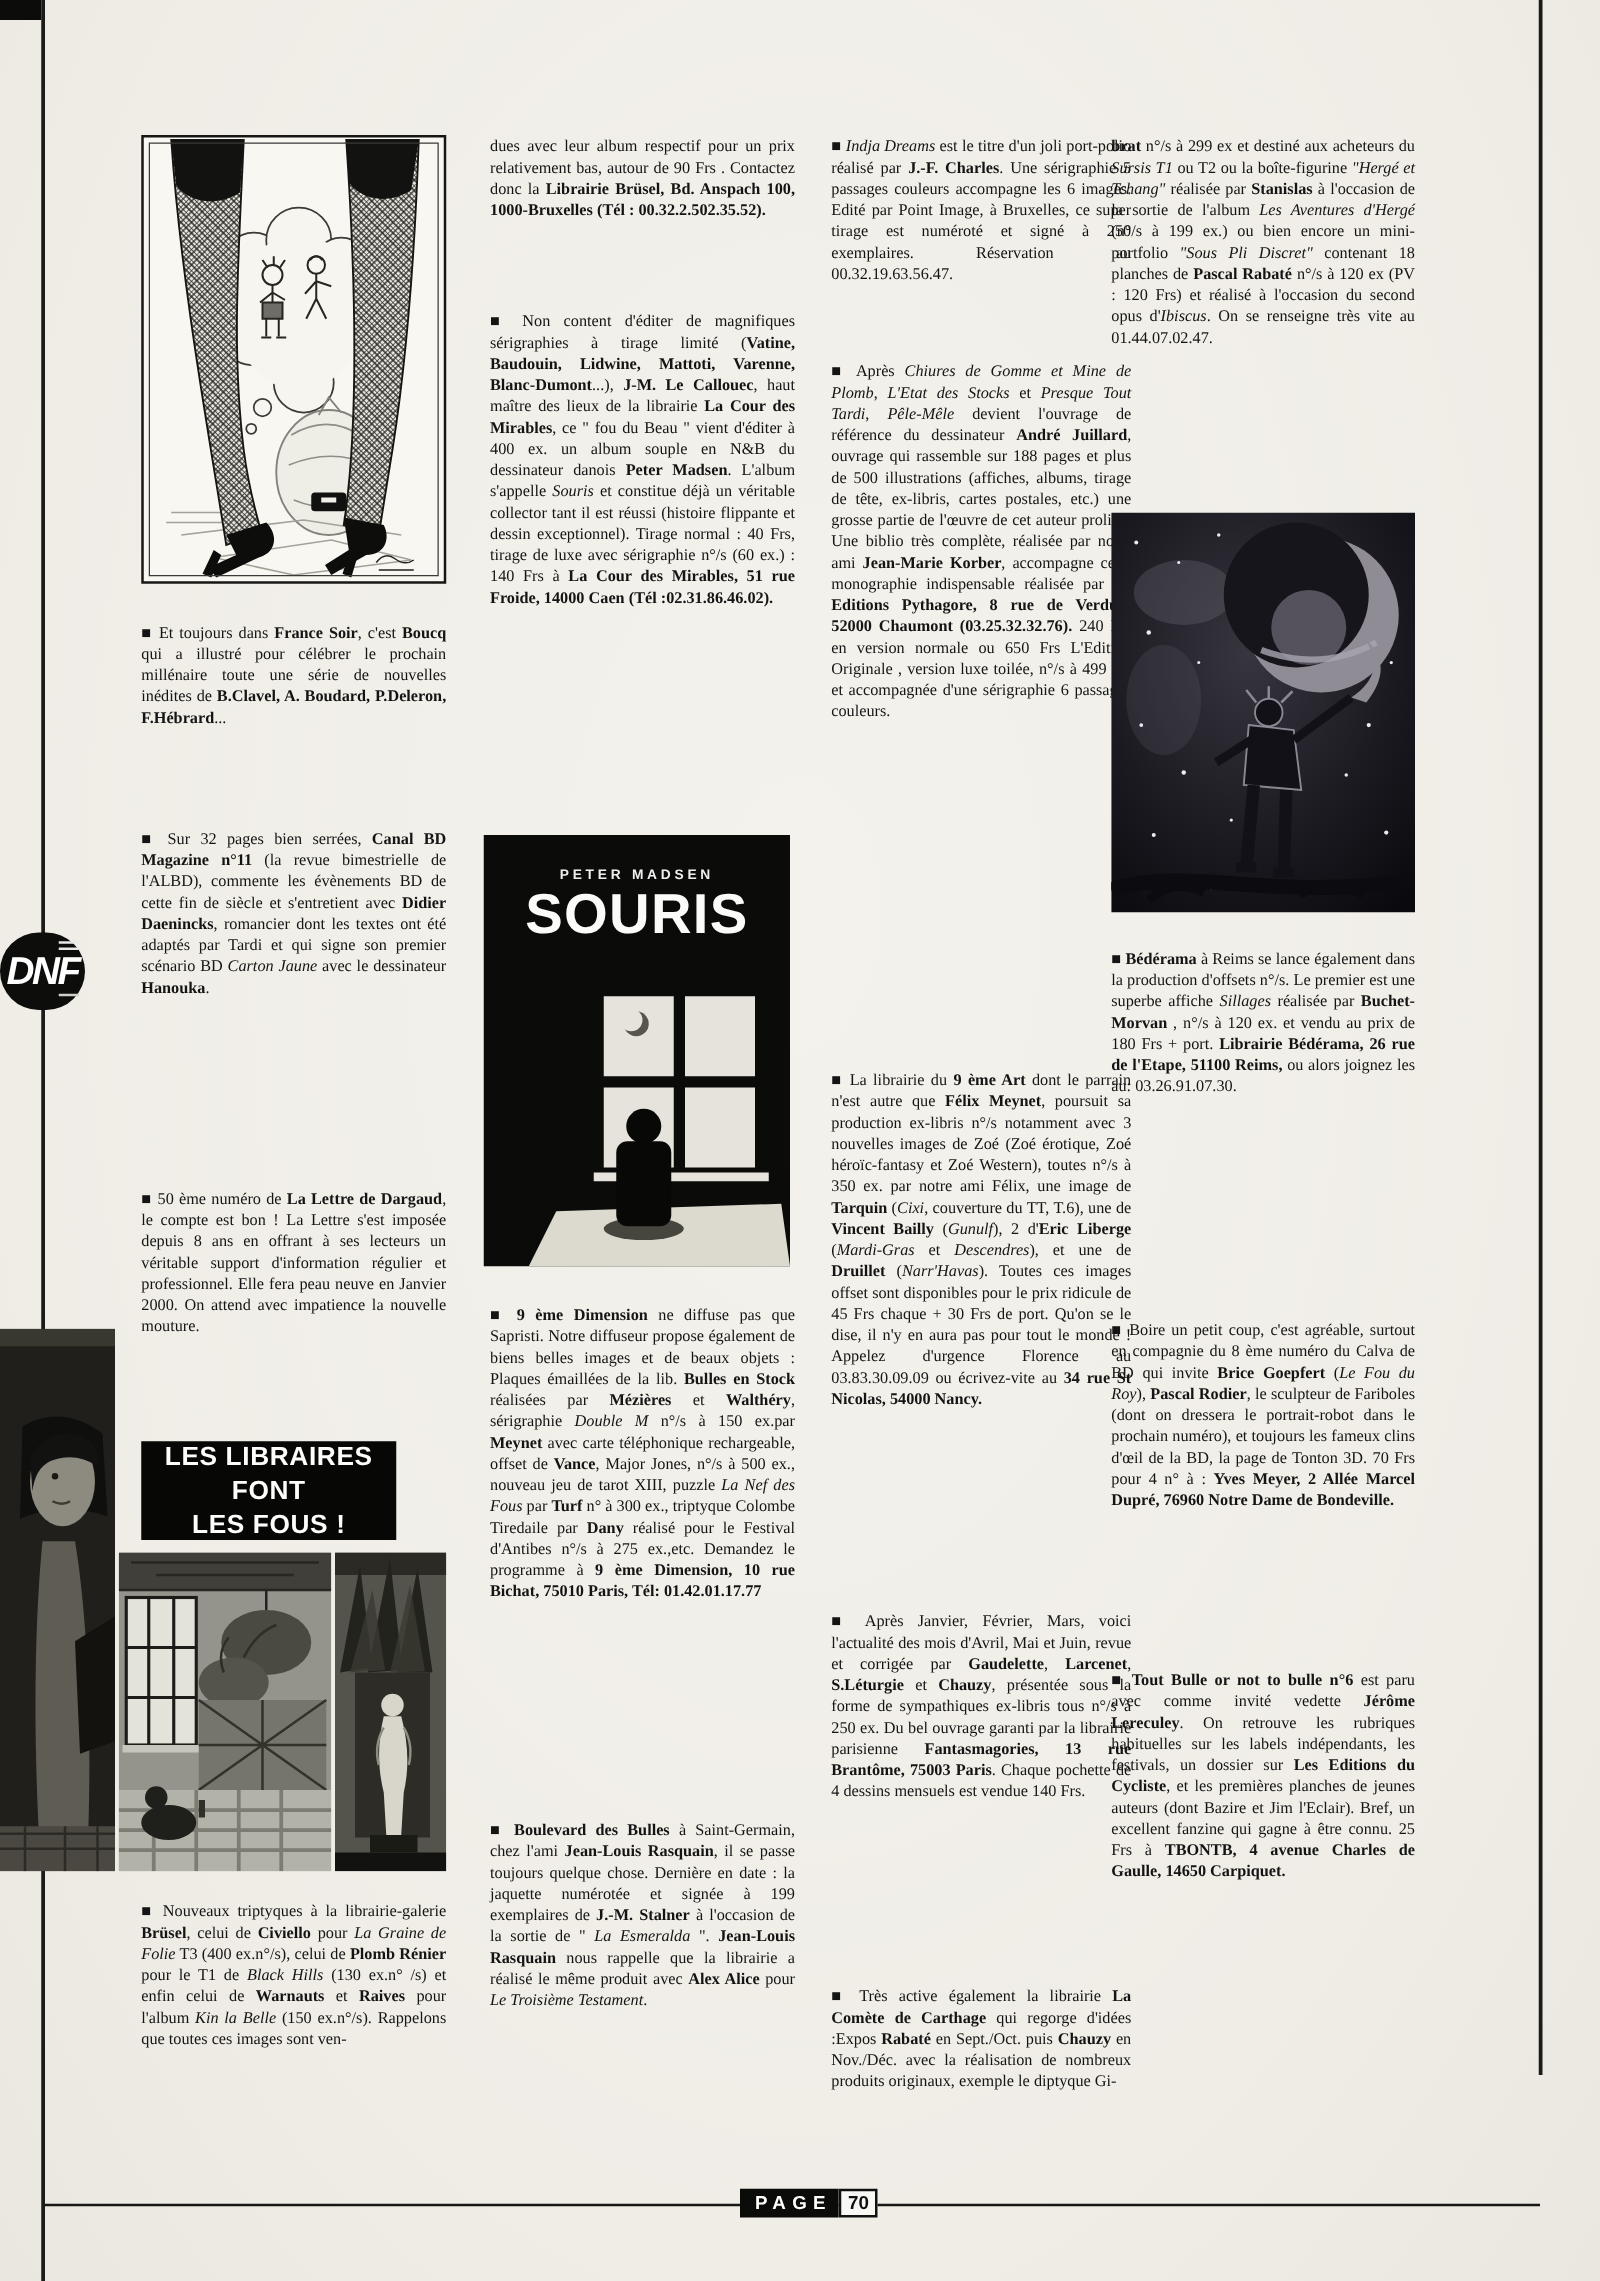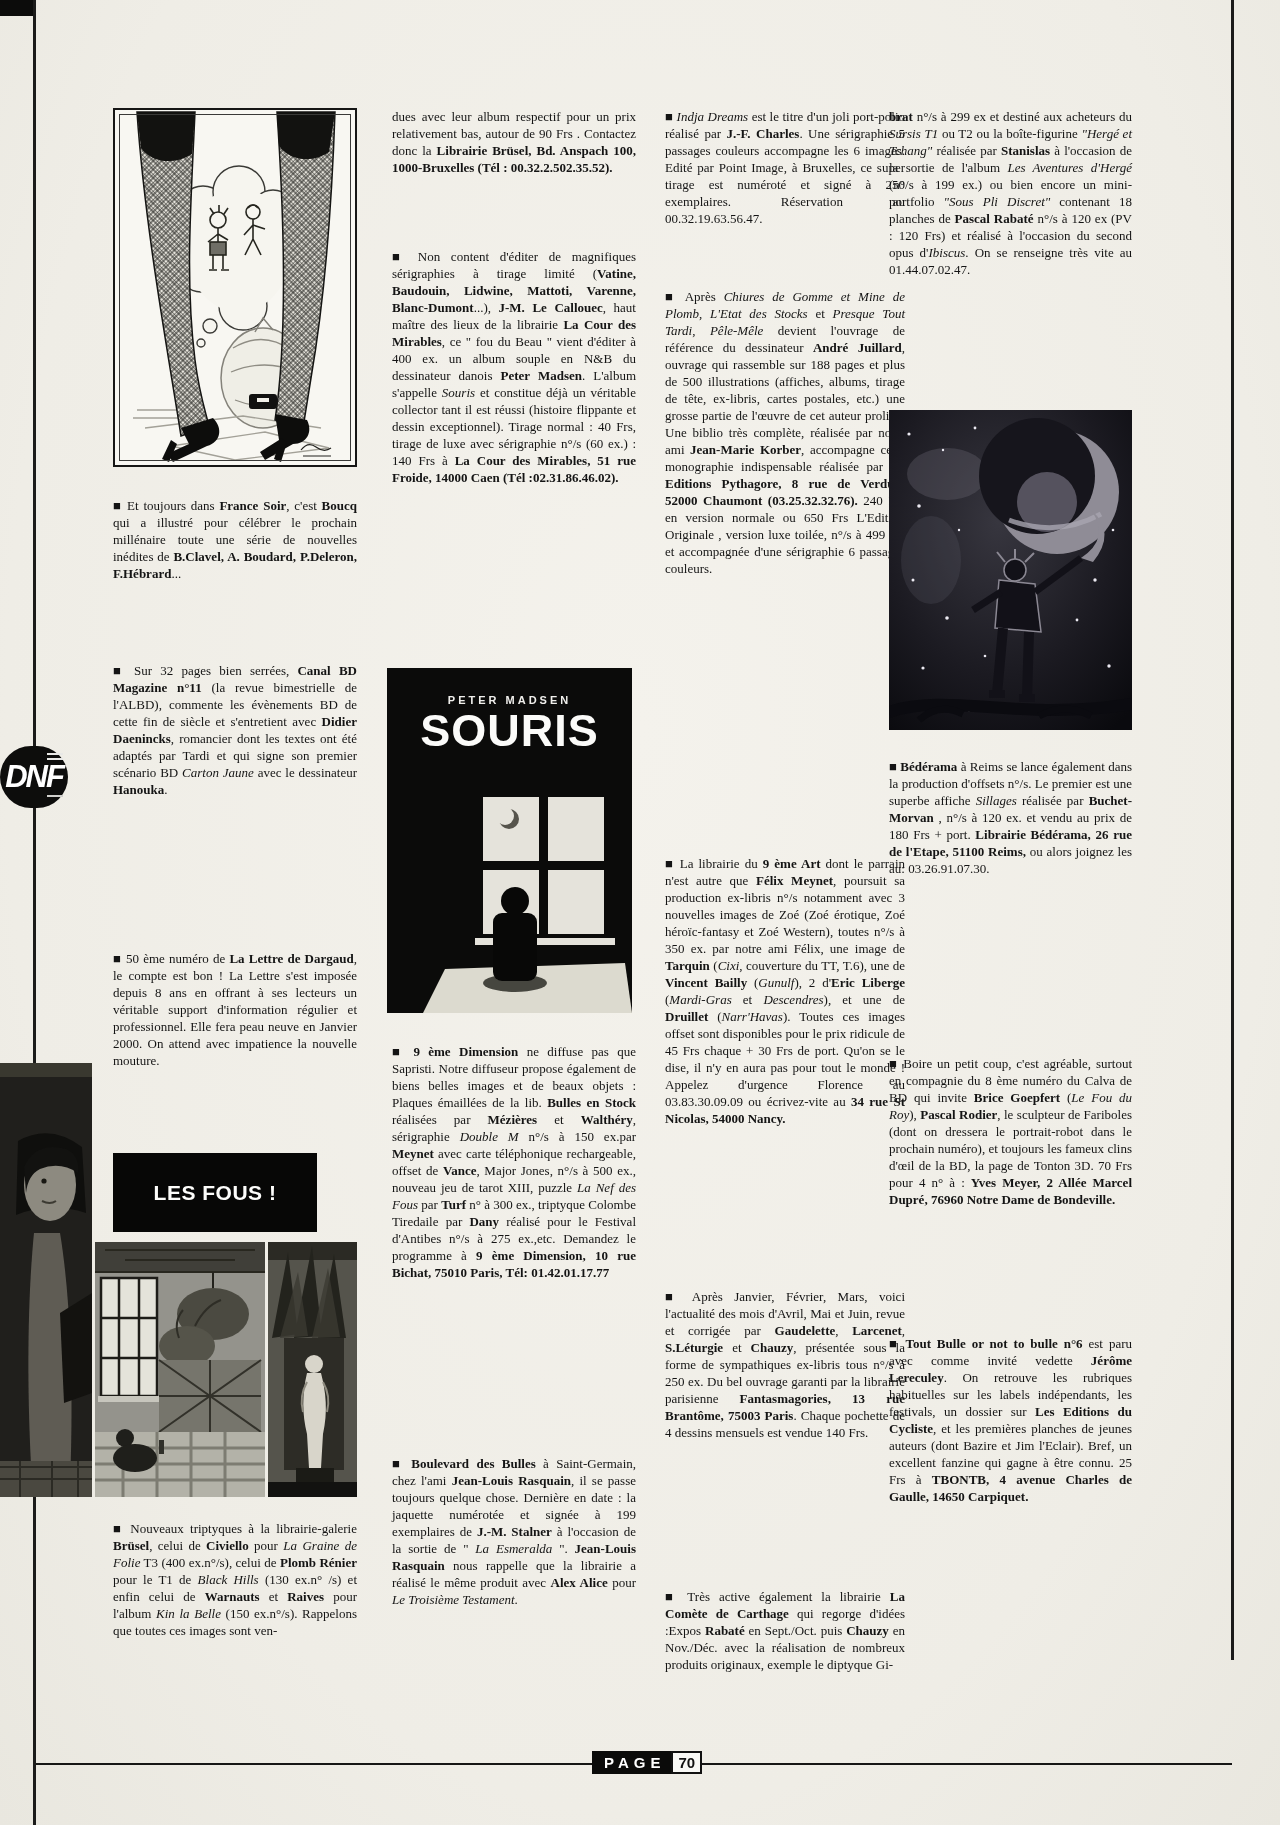--- a/index.html
+++ b/index.html
@@ -147,20 +147,21 @@
 
         <path d="M186,340 q7,-9 15,-3 t15,1 M188,346 h28" stroke="#22221f" stroke-width="1.2" fill="none"></path>
       </svg>
     </div>
 
     <p class="para" style="top:497px">■ Et toujours dans <b>France Soir</b>, c'est <b>Boucq</b> qui a illustré pour célébrer le prochain millénaire toute une série de nouvelles inédites de <b>B.Clavel, A. Boudard, P.Deleron, F.Hébrard</b>...</p>
     <p class="para" style="top:662px">■ Sur 32 pages bien serrées, <b>Canal BD Magazine n°11</b> (la revue bimestrielle de l'ALBD), commente les évènements BD de cette fin de siècle et s'entretient avec <b>Didier Daenincks</b>, romancier dont les textes ont été adaptés par Tardi et qui signe son premier scénario BD <i>Carton Jaune</i> avec le dessinateur <b>Hanouka</b>.</p>
     <p class="para" style="top:950px">■ 50 ème numéro de <b>La Lettre de Dargaud</b>, le compte est bon ! La Lettre s'est imposée depuis 8 ans en offrant à ses lecteurs un véritable support d'information régulier et professionnel. Elle fera peau neuve en Janvier 2000. On attend avec impatience la nouvelle mouture.</p>
 
     <div class="banner banner-libraires">
+      <span>LES LIBRAIRES FONT</span>
       <span>LES FOUS !</span>
     </div>
 
     <div class="montage">
       <svg width="170" height="255" viewBox="0 0 170 255">
         <rect width="170" height="255" fill="#94938c"></rect>
         <rect width="170" height="30" fill="#403f39"></rect>
         <path d="M0,30 H170 M10,8 H160 M30,18 H140" stroke="#28271f" stroke-width="2"></path>
         <line x1="118" y1="30" x2="118" y2="48" stroke="#23221c" stroke-width="2"></line>
         <circle cx="118" cy="54" r="6" fill="#23221c"></circle>

